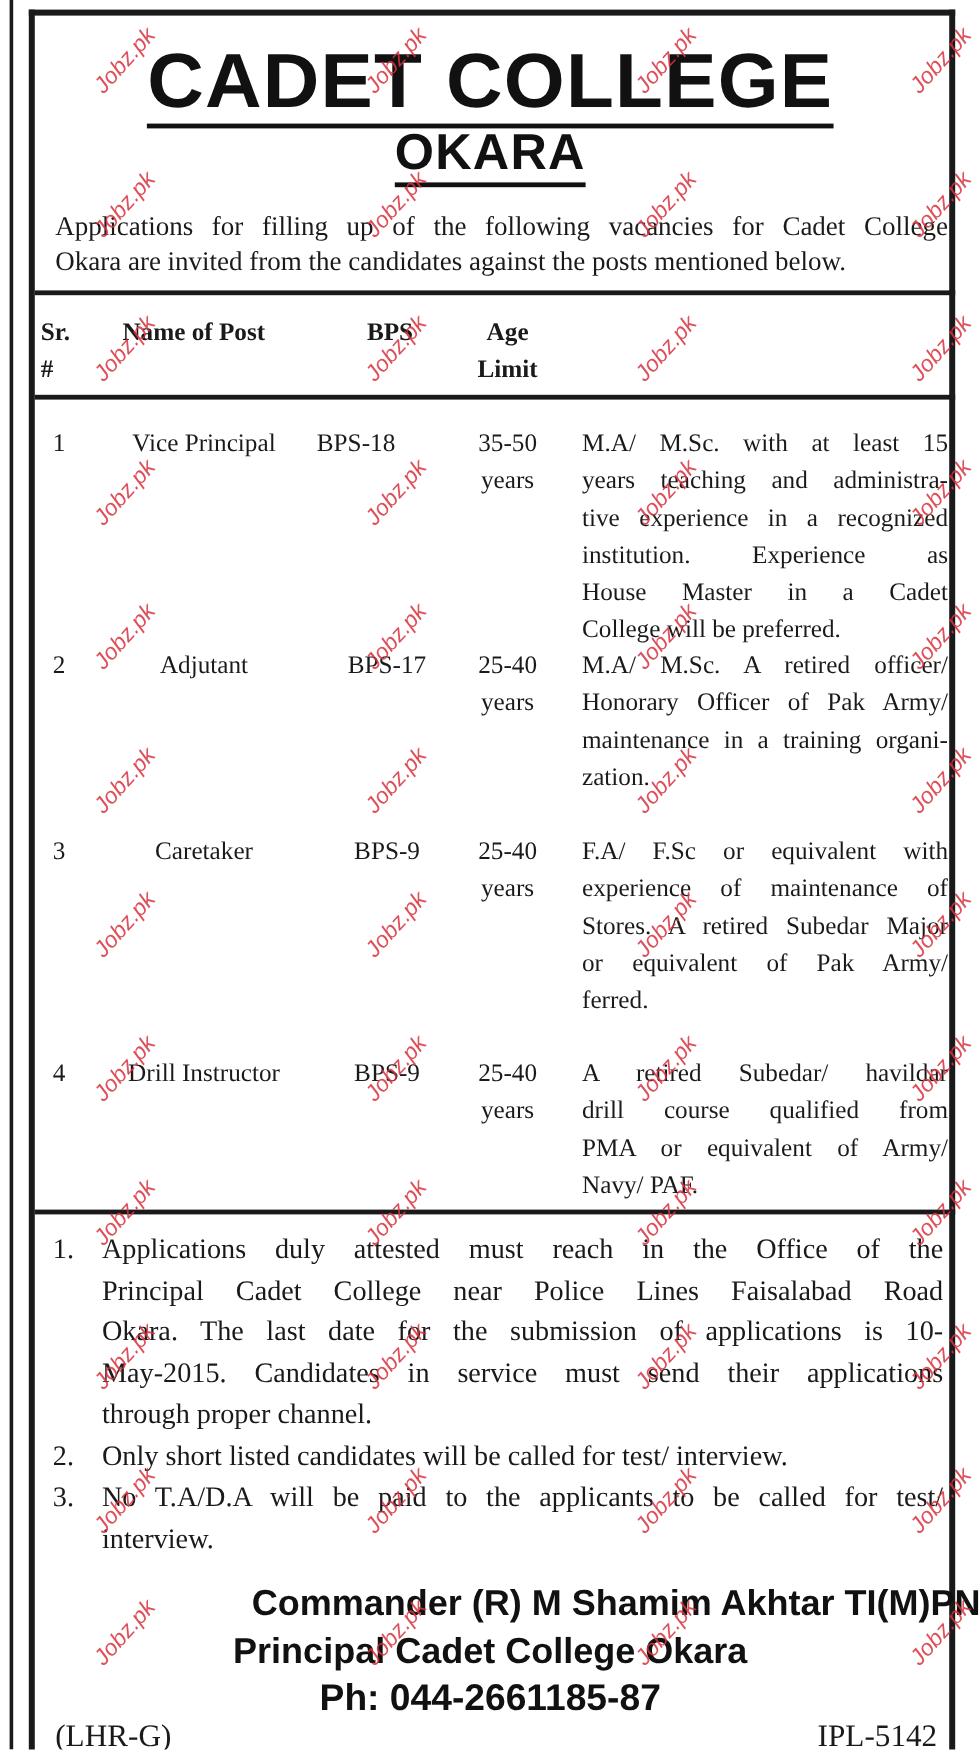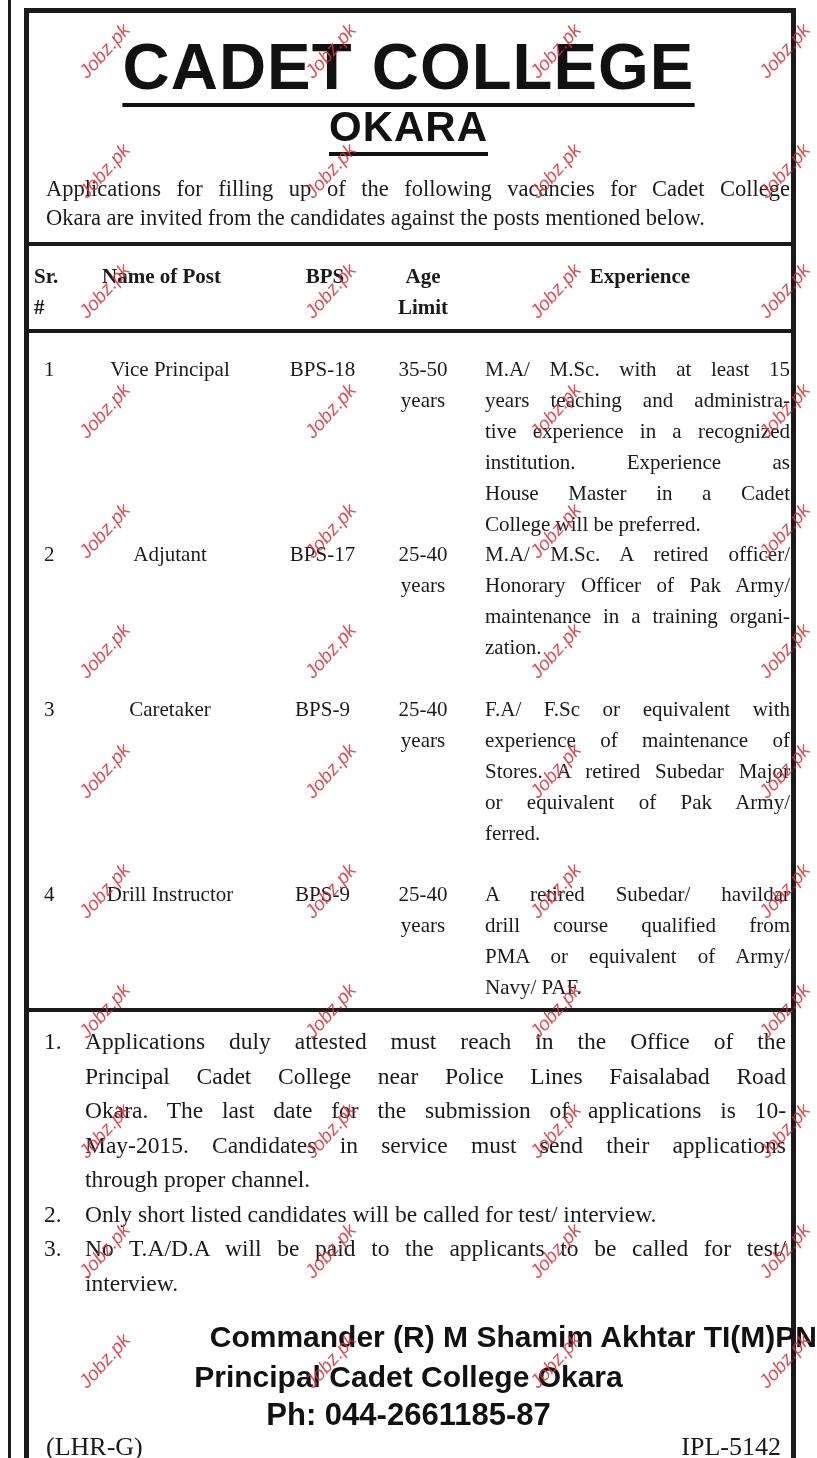--- a/index.html
+++ b/index.html
@@ -71,30 +71,29 @@
   <div>Sr.</div>
   <div>#</div>
 </div>
 <div class="th" style="left:90px; top:261px; width:160px; text-align:left; padding-left:12px;">Name of Post</div>
 <div class="th" style="left:280px; top:261px; width:90px;">BPS</div>
 <div class="th" style="left:378px; top:261px; width:90px;">
   <div>Age</div>
   <div>Limit</div>
 </div>
 <div class="th" style="left:485px; top:261px; width:310px;">
-  <div>Experience</div>
 </div>
 
 <div class="rule" style="top:329px;"></div>
 
 <div id="rows">
     <div>
       <div class="cell" style="left:44px; top:354px;">1</div>
       <div class="cell" style="left:90px; top:354px; width:160px; text-align:center;">Vice Principal</div>
-      <div class="cell" style="left:275px; top:354px; width:95px; text-align:center;">BPS-18</div>
+      <div class="cell" style="left:264px; top:354px; width:95px; ">BPS-18</div>
       <div class="cell" style="left:378px; top:354px; width:90px; text-align:center;">
         <div>35-50</div>
         <div>years</div>
       </div>
       <div class="cell qual" style="top:354px;">
         <div>M.A/ M.Sc. with at least 15</div>
         <div>years teaching and administra-</div>
         <div>tive experience in a recognized</div>
         <div>institution. Experience as</div>
         <div>House Master in a Cadet</div>

